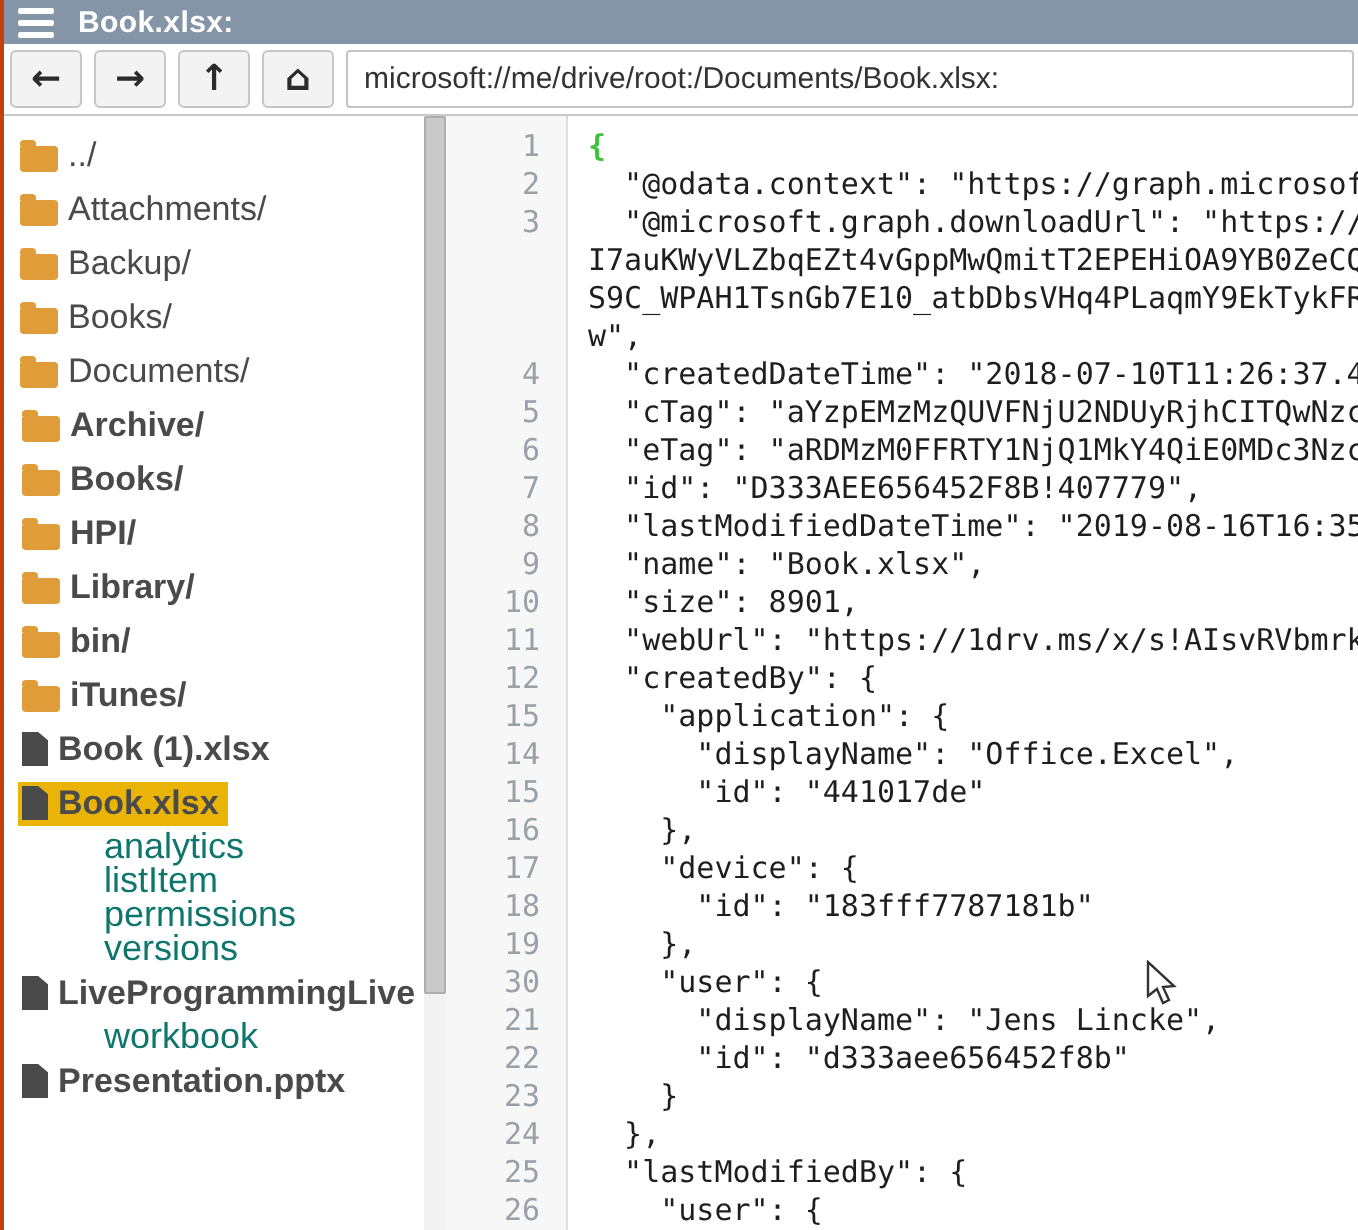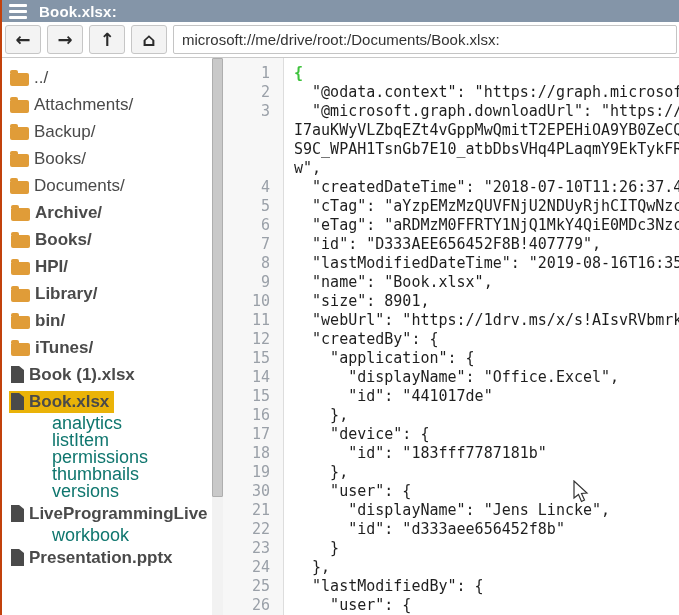--- a/index.html
+++ b/index.html
@@ -205,26 +205,20 @@
         </div>
         <div class="tree-item t-sub">
           <span class="hl">
 
             <span>permissions</span>
           </span>
         </div>
         <div class="tree-item t-sub">
           <span class="hl">
 
-            <span>thumbnails</span>
-          </span>
-        </div>
-        <div class="tree-item t-sub">
-          <span class="hl">
-
             <span>versions</span>
           </span>
         </div>
         <div class="tree-item t-file lvl-1">
           <span class="hl">
 
             <span class="ic-file"></span>
             <span>LiveProgrammingLive</span>
           </span>
         </div>

